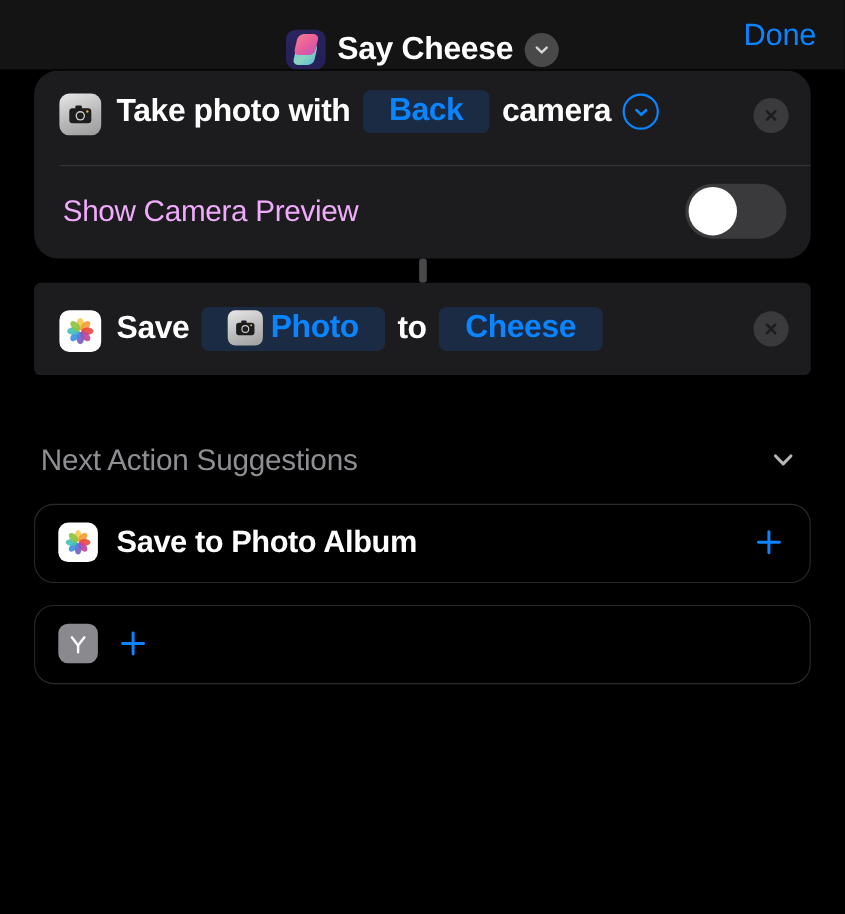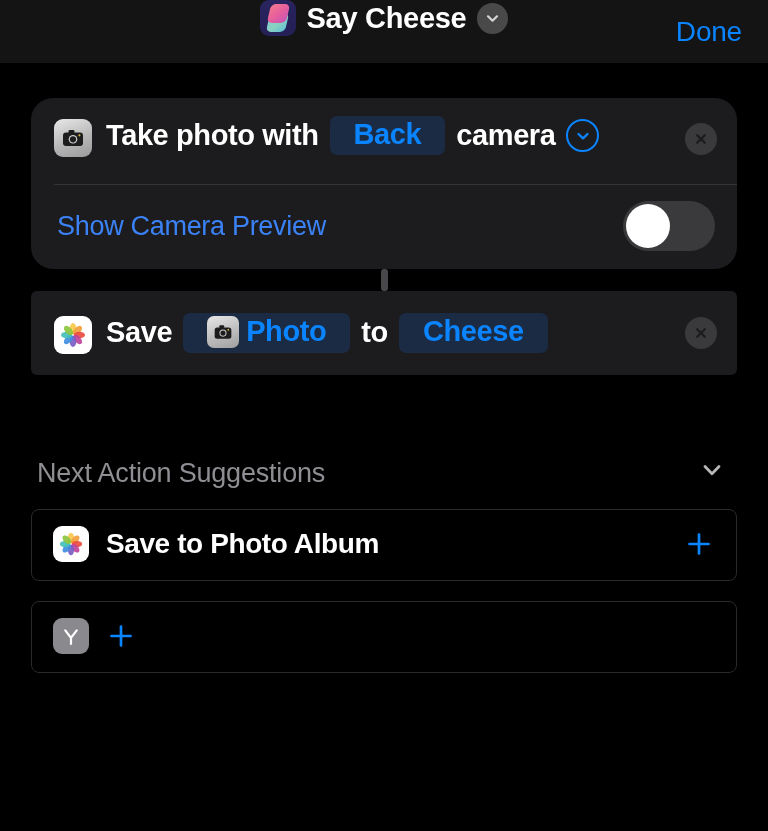--- a/index.html
+++ b/index.html
@@ -9,21 +9,21 @@
     font-family:"Liberation Sans", sans-serif;
     overflow:hidden;
     -webkit-font-smoothing:antialiased;
   }
 
   
   .header {
     height:64px;
     background:#141414;
     display:flex;
-    align-items:flex-start;
+    align-items:flex-end;
     justify-content:center;
     position:relative;
     border-bottom:1px solid #000;
   }
   .header-center {
     display:flex;
     align-items:center;
     gap:11px;
   }
   .app-icon {
@@ -76,21 +76,20 @@
     font-weight:normal;
     letter-spacing:-.2px;
   }
 
   
   .content { padding:0 31px; }
 
   .action-card {
     background:#1c1c1e;
     border-radius:22px;
-    margin-top:34px;
     overflow:hidden;
   }
   .action-main {
     display:flex;
     align-items:flex-start;
     padding:18px 20px 18px 23px;
     position:relative;
     min-height:86px;
   }
   .action-text {
@@ -179,21 +178,21 @@
     margin-left:23px;
   }
   .toggle-row {
     display:flex;
     align-items:center;
     justify-content:space-between;
     padding:16px 22px 18px 26px;
     min-height:72px;
   }
   .toggle-label {
-    color:#3b82f6;
+    color:#f0abfc;
     font-size:27px;
     letter-spacing:-.3px;
   }
   .toggle {
     width:92px; height:50px;
     border-radius:25px;
     background:#3a3a3c;
     position:relative;
     flex:none;
   }
@@ -216,36 +215,36 @@
     background:#1c1c1e;
     border-radius:6px;
     overflow:hidden;
   }
   .save-card .action-main { min-height:84px; align-items:center; }
   .save-card .close-btn { margin-top:0; }
 
   
   .sugg-header {
     display:flex;
-    align-items:flex-end;
+    align-items:flex-start;
     justify-content:space-between;
-    margin-top:80px;
+    margin-top:62px;
     padding:0 10px 0 6px;
     gap:31px;
   }
   .sugg-title {
     color:#8e8e93;
     font-size:27px;
     letter-spacing:-.2px;
   }
   .sugg-row {
     display:flex;
     align-items:center;
     border:1px solid #2a2a2c;
-    border-radius:8px;
+    border-radius:18px;
     padding:13px 22px 16px 21px;
     margin-top:20px;
     min-height:72px;
     background:#000;
   }
   .sugg-row .act-icon { margin-right:17px; margin-top:0; width:36px; height:36px; }
   .sugg-label {
     flex:1;
     color:#fff;
     font-size:28px;

